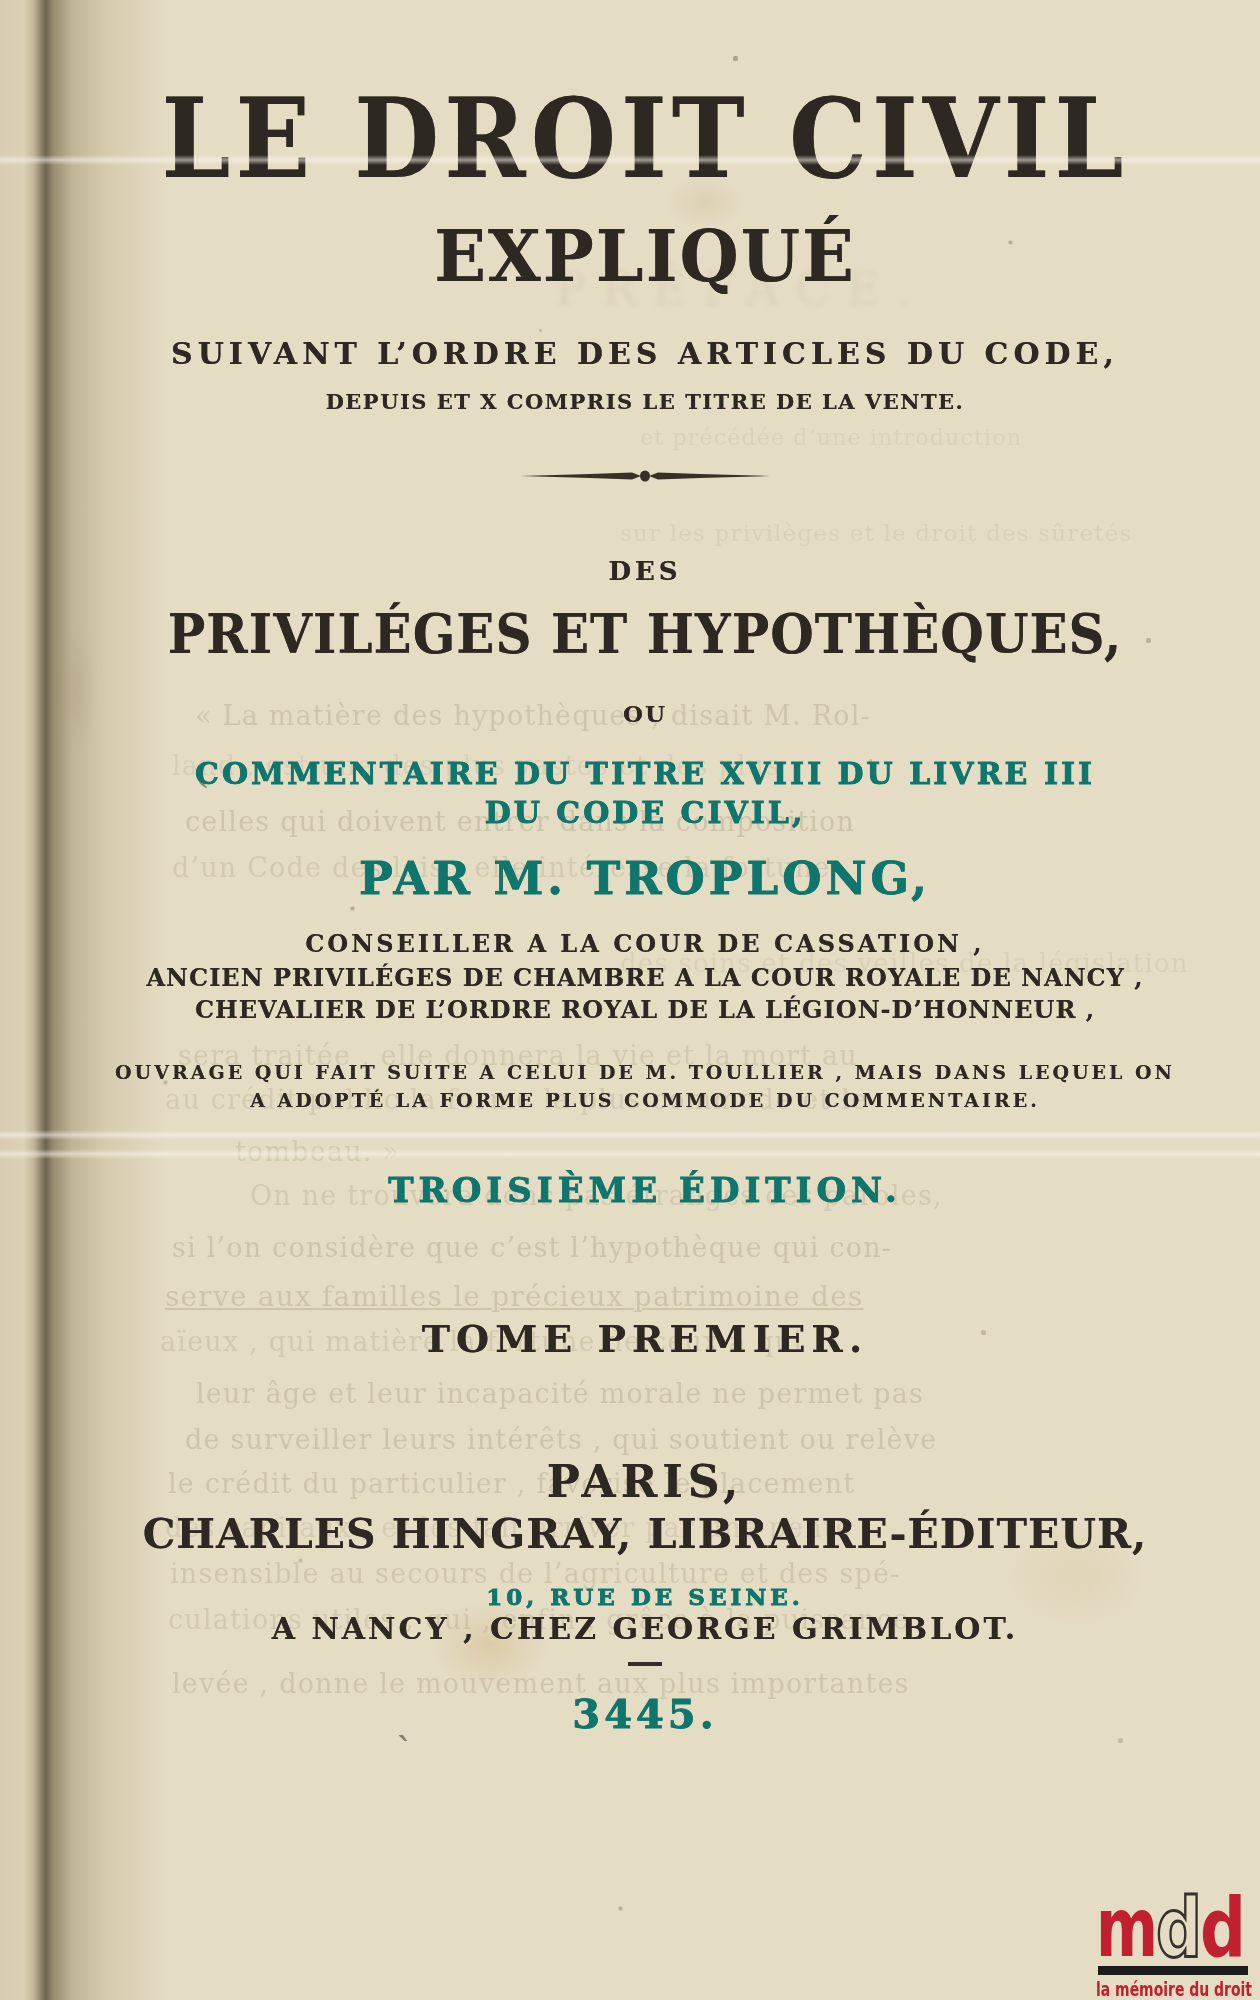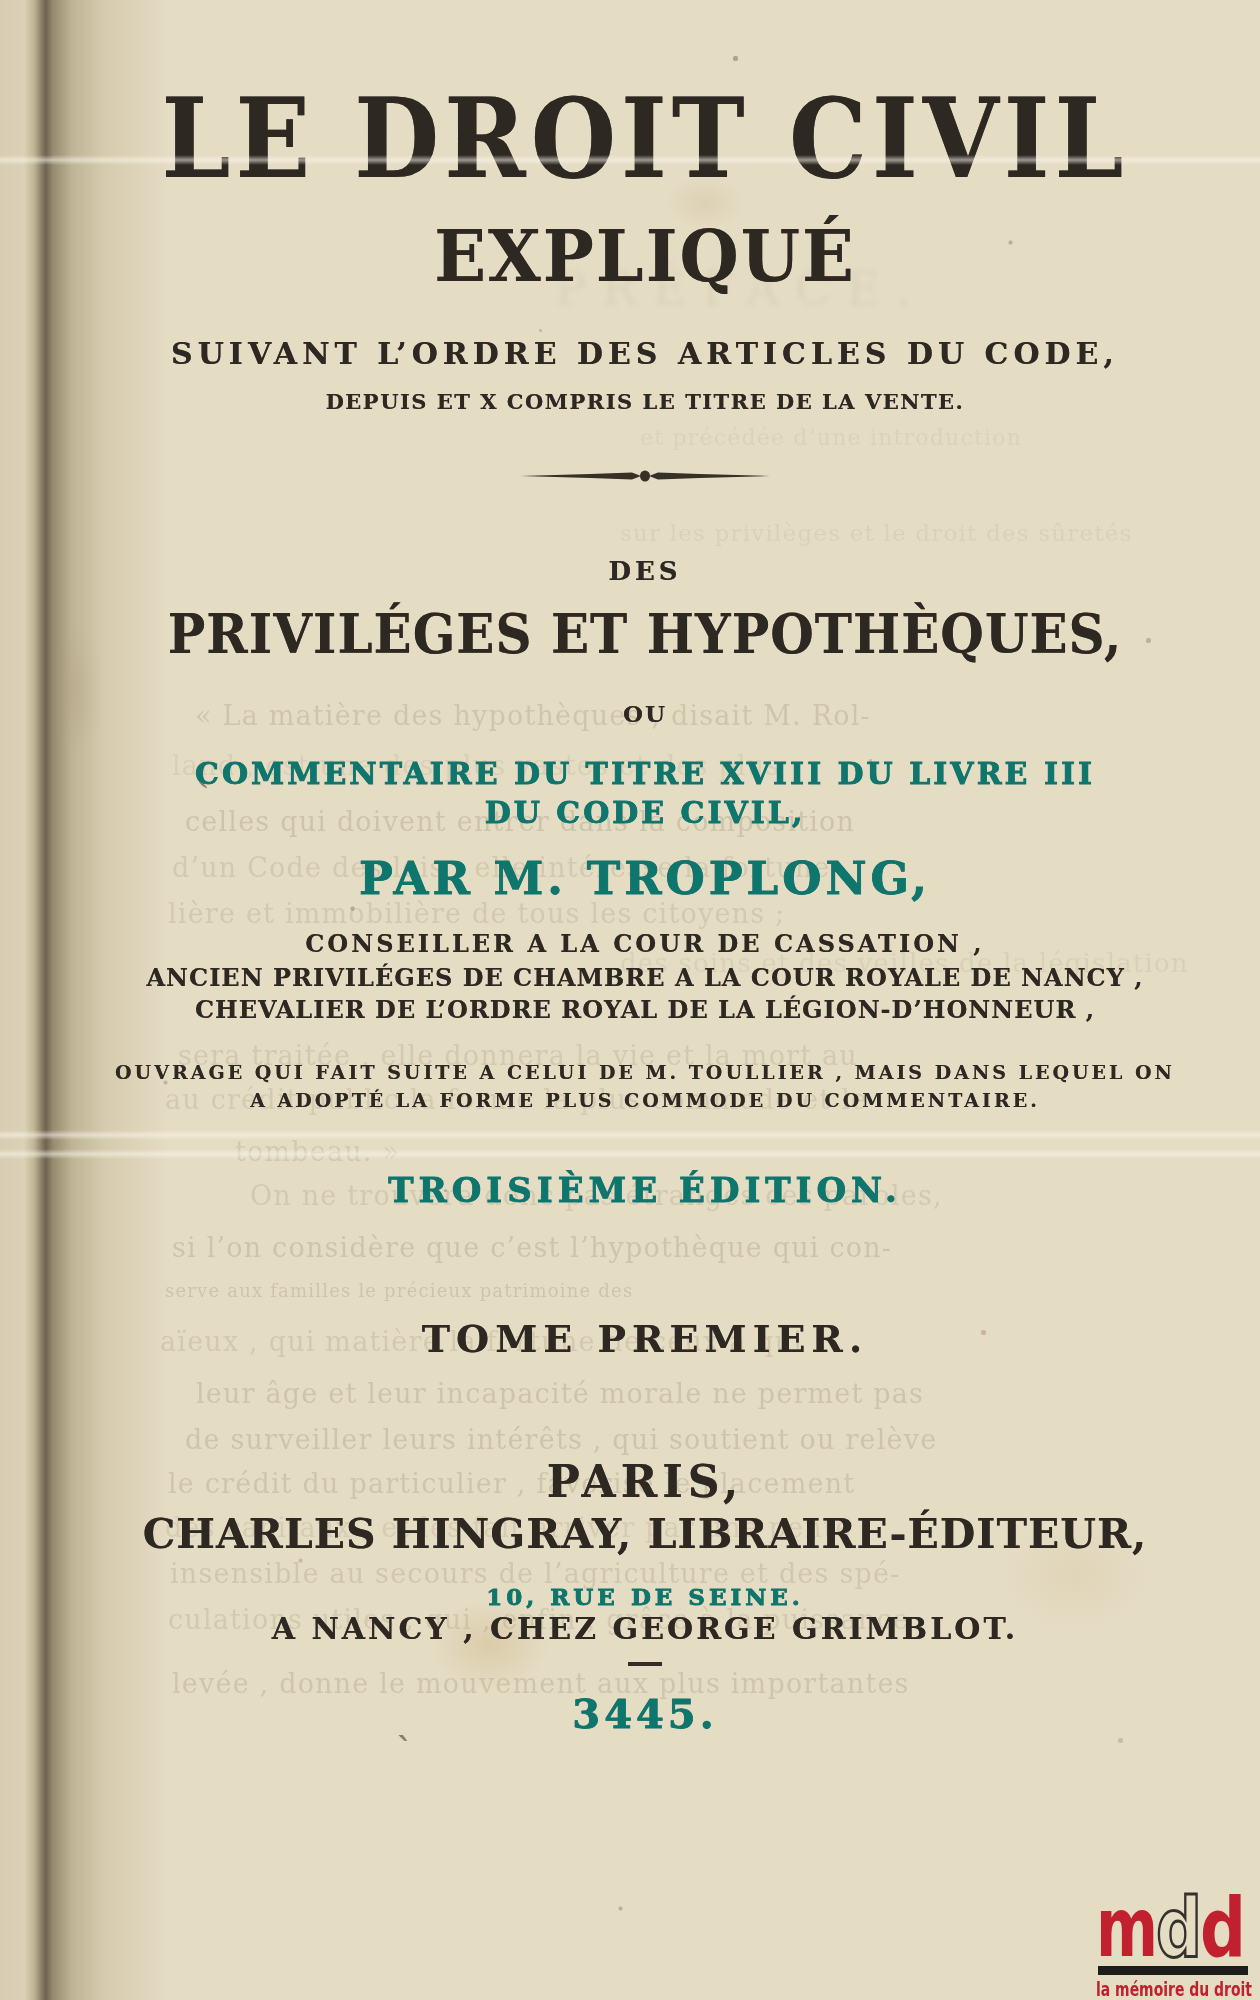--- a/index.html
+++ b/index.html
@@ -91,28 +91,27 @@
   <div class="specks"></div>
 
   <div class="ghost-layer" id="ghost-layer">
       <div class="ghost-line" style="left: 555px; top: 262px; font-size: 46px; opacity: 0.1; letter-spacing: 16px; filter: blur(2.5px);">PRÉFACE.</div>
       <div class="ghost-line" style="left: 640px; top: 425px; font-size: 22px; opacity: 0.11;">et précédée d’une introduction</div>
       <div class="ghost-line" style="left: 620px; top: 520px; font-size: 23px; opacity: 0.12;">sur les privilèges et le droit des sûretés</div>
       <div class="ghost-line" style="left: 195px; top: 700px; font-size: 27px; opacity: 0.26;">« La matière des hypothèques , disait M. Rol-</div>
       <div class="ghost-line" style="left: 172px; top: 750px; font-size: 27px; opacity: 0.15;">land , est une des plus vastes et des plus</div>
       <div class="ghost-line" style="left: 185px; top: 806px; font-size: 27px; opacity: 0.28;">celles qui doivent entrer dans la composition</div>
       <div class="ghost-line" style="left: 172px; top: 852px; font-size: 27px; opacity: 0.22;">d’un Code des lois ; elle intéresse la fortune</div>
-      <div class="ghost-line" style="left: 168px; top: 898px; font-size: 27px; opacity: 0.22;">lière et immobilière de tous les citoyens ;</div>
       <div class="ghost-line" style="left: 620px; top: 948px; font-size: 26px; opacity: 0.13;">des soins et des veilles de la législation</div>
       <div class="ghost-line" style="left: 178px; top: 1040px; font-size: 27px; opacity: 0.22;">sera traitée , elle donnera la vie et la mort au</div>
       <div class="ghost-line" style="left: 165px; top: 1084px; font-size: 27px; opacity: 0.2;">au crédit public la forme la plus commode et le</div>
       <div class="ghost-line" style="left: 235px; top: 1136px; font-size: 27px; opacity: 0.22;">tombeau. »</div>
       <div class="ghost-line" style="left: 250px; top: 1180px; font-size: 27px; opacity: 0.22;">On ne trouvera donc pas étranges ces paroles,</div>
       <div class="ghost-line" style="left: 172px; top: 1232px; font-size: 27px; opacity: 0.27;">si l’on considère que c’est l’hypothèque qui con-</div>
-      <div class="ghost-line" style="left: 165px; top: 1280px; font-size: 18px; opacity: 0.27;">serve aux familles le précieux patrimoine des</div>
+      <div class="ghost-line" style="left: 165px; top: 1280px; font-size: 28px; opacity: 0.27; text-decoration: underline;">serve aux familles le précieux patrimoine des</div>
       <div class="ghost-line" style="left: 160px; top: 1326px; font-size: 27px; opacity: 0.22;">aïeux , qui matière la fortune de ceux à qui</div>
       <div class="ghost-line" style="left: 196px; top: 1378px; font-size: 27px; opacity: 0.27;">leur âge et leur incapacité morale ne permet pas</div>
       <div class="ghost-line" style="left: 185px; top: 1424px; font-size: 27px; opacity: 0.28;">de surveiller leurs intérêts , qui soutient ou relève</div>
       <div class="ghost-line" style="left: 168px; top: 1468px; font-size: 27px; opacity: 0.26;">le crédit du particulier , favorise le placement</div>
       <div class="ghost-line" style="left: 165px; top: 1512px; font-size: 27px; opacity: 0.18;">des capitaux , et les fait arriver par une pente</div>
       <div class="ghost-line" style="left: 170px; top: 1558px; font-size: 27px; opacity: 0.24;">insensible au secours de l’agriculture et des spé-</div>
       <div class="ghost-line" style="left: 168px; top: 1604px; font-size: 27px; opacity: 0.22;">culations utiles ; qui , enfin , grâce à la puissance</div>
       <div class="ghost-line" style="left: 172px; top: 1668px; font-size: 27px; opacity: 0.26;">levée , donne le mouvement aux plus importantes</div>
     </div>
   <div class="artifact-layer" id="artifact-layer">

